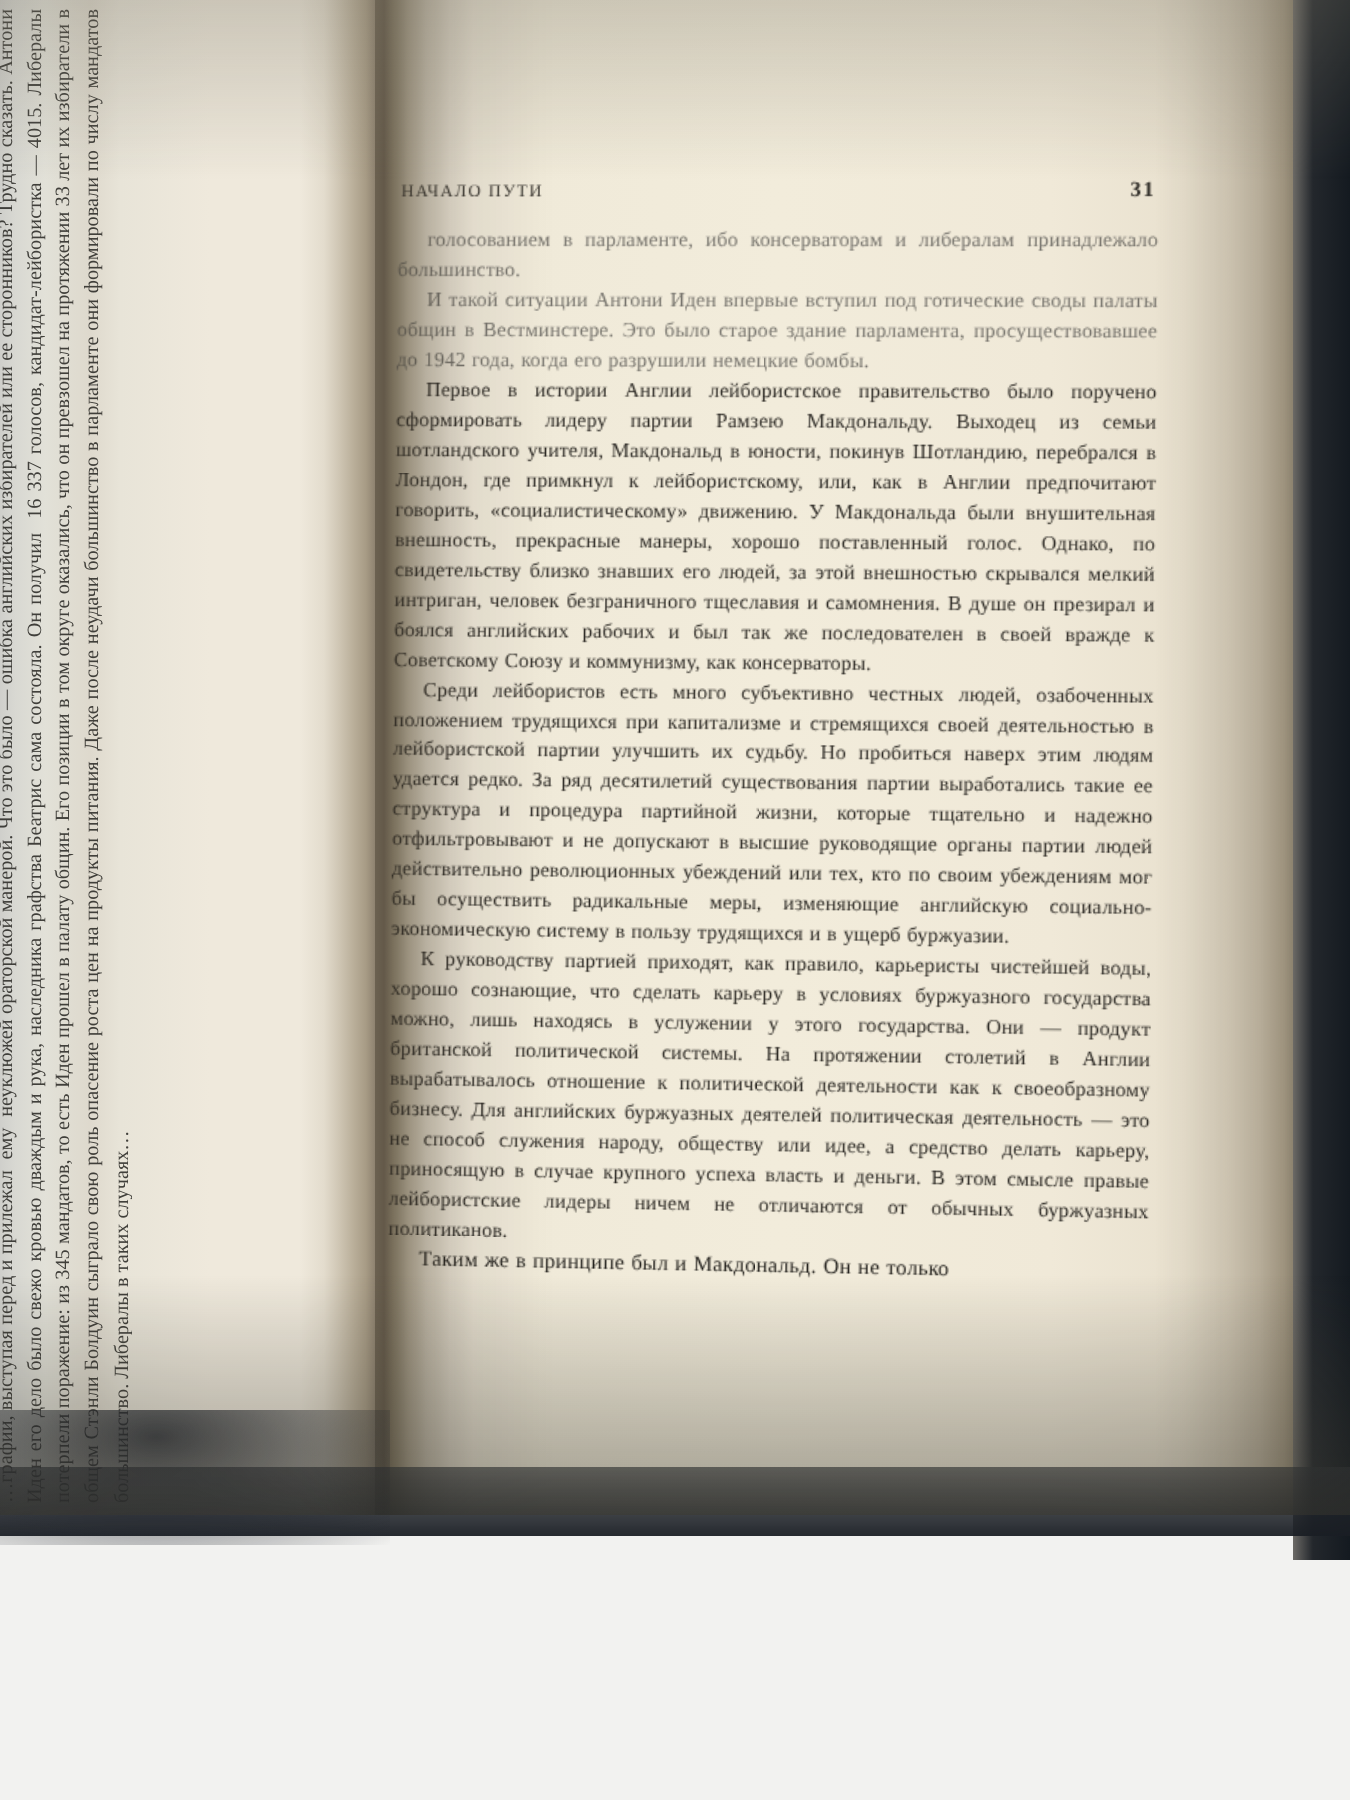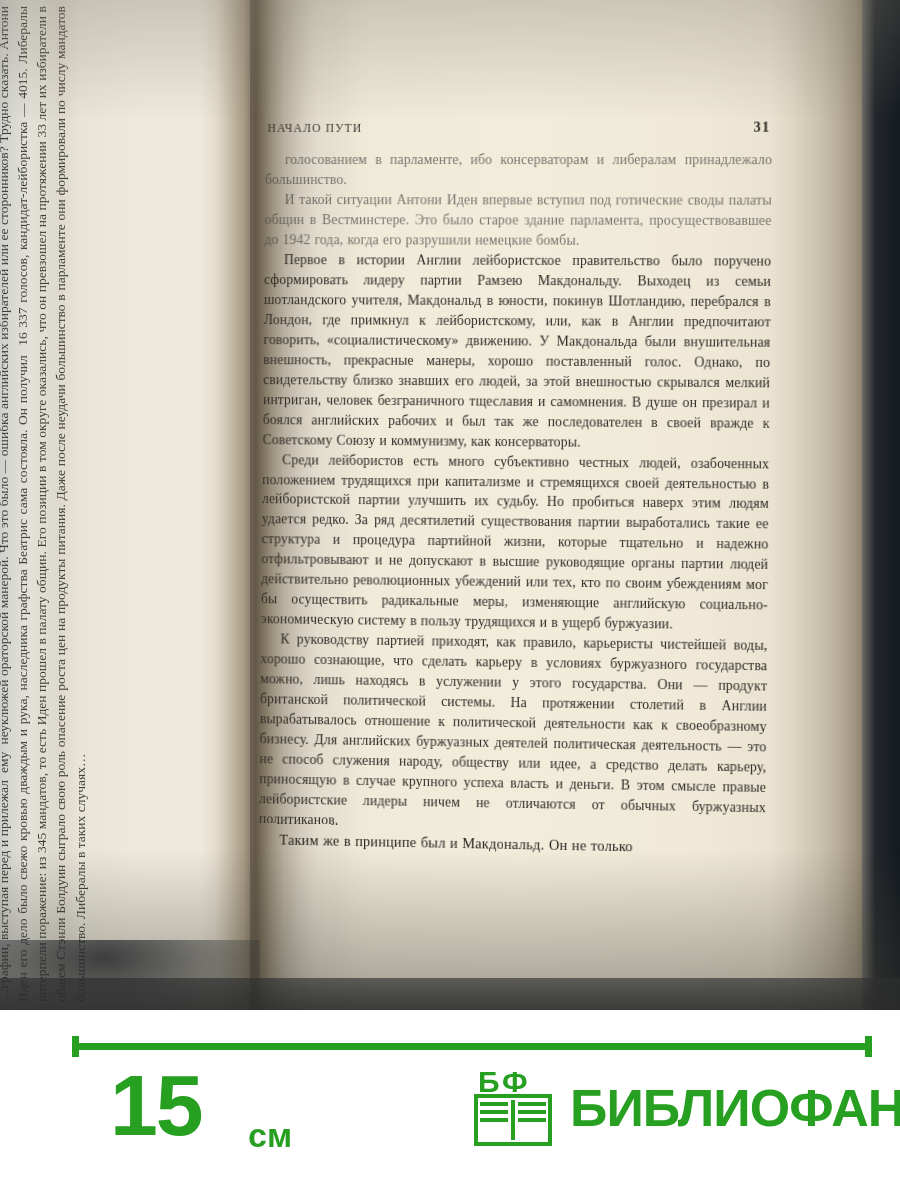--- a/index.html
+++ b/index.html
@@ -243,43 +243,13 @@
   </div>
 
   <div class="gutter-shade"></div>
   <div class="edge-shade"></div>
   <div class="cover-edge"></div>
   <div class="cover-bottom"></div>
   <div class="spine-shadow"></div>
   <div class="photo-top-shadow"></div>
   <div class="photo-bottom-shadow"></div>
 
-  <div class="footer">
-
-    <div class="scale-bar">
-      <div class="cap-l"></div>
-      <div class="bar"></div>
-      <div class="cap-r"></div>
-    </div>
-
-    <div class="scale-label">15</div>
-    <div class="scale-unit">см</div>
-
-    <div class="brand">
-      <div class="brand-mark">
-        <svg width="86" height="84" viewBox="0 0 86 84" xmlns="http://www.w3.org/2000/svg">
-          <g fill="none" stroke="#27a021" stroke-width="4">
-            <path d="M6 30 H80 V78 H6 Z"></path>
-            <path d="M43 34 V74"></path>
-            <path d="M10 38 H38 M10 46 H38 M10 54 H38"></path>
-            <path d="M48 38 H76 M48 46 H76 M48 54 H76"></path>
-          </g>
-          <g fill="#27a021" font-family="Liberation Sans, sans-serif" font-weight="bold" font-size="30">
-            <text x="8" y="26">Б</text>
-            <text x="32" y="26">Ф</text>
-          </g>
-        </svg>
-      </div>
-      <div class="brand-name">БИБЛИОФАН</div>
-    </div>
-
-  </div>
 </div>
 
 </body></html>

